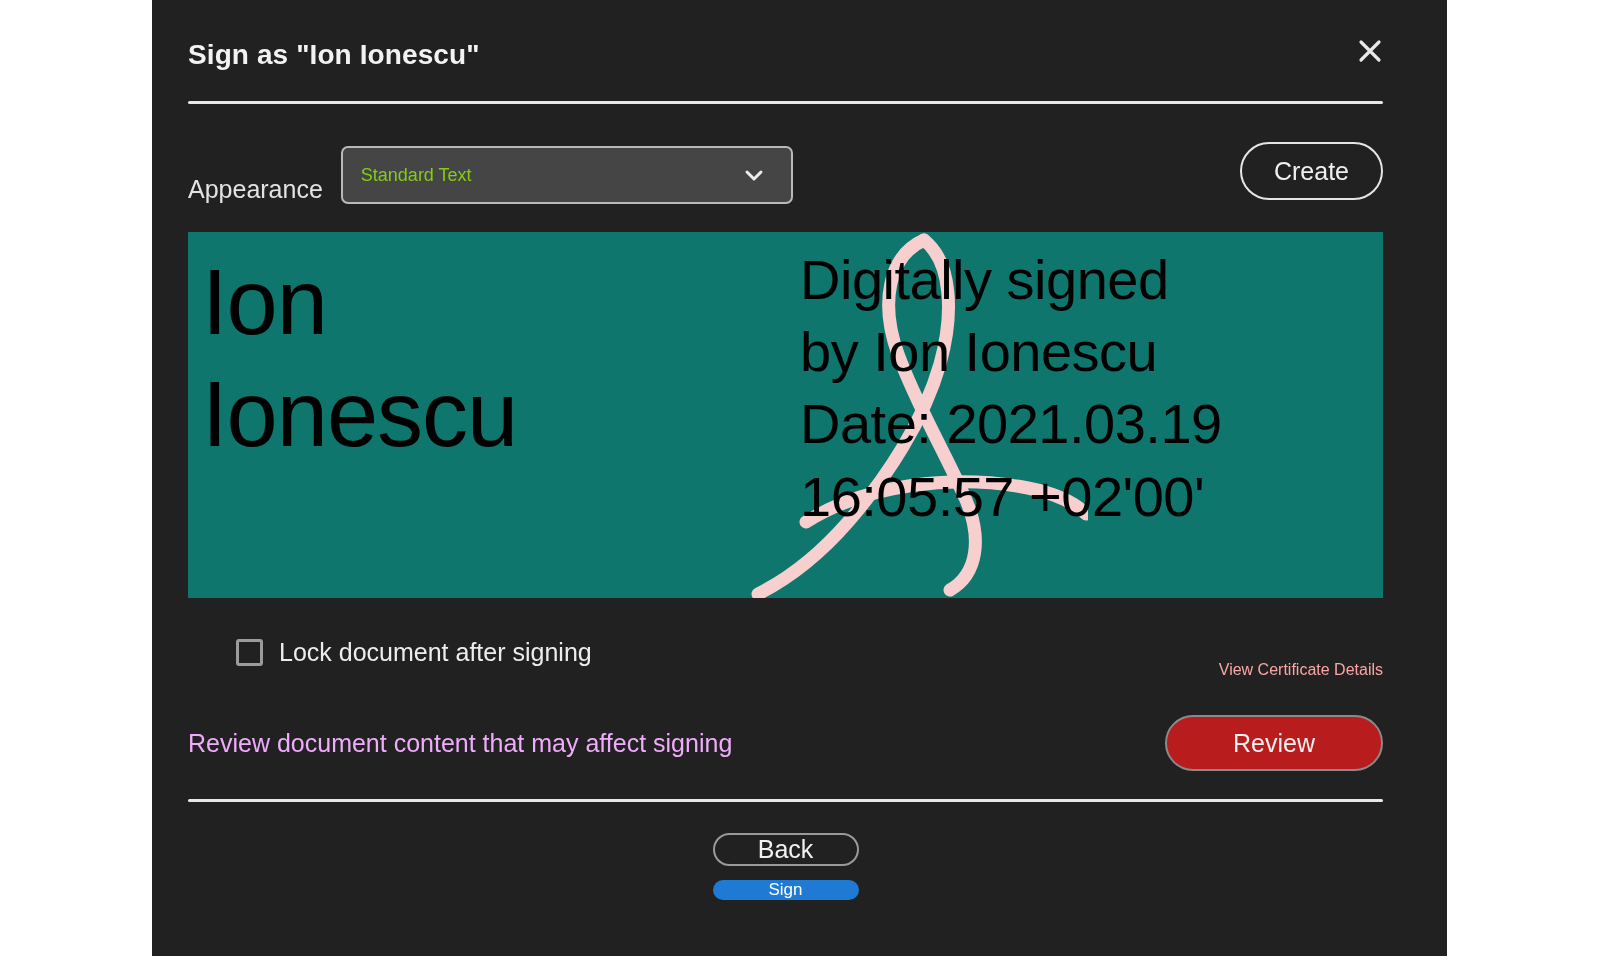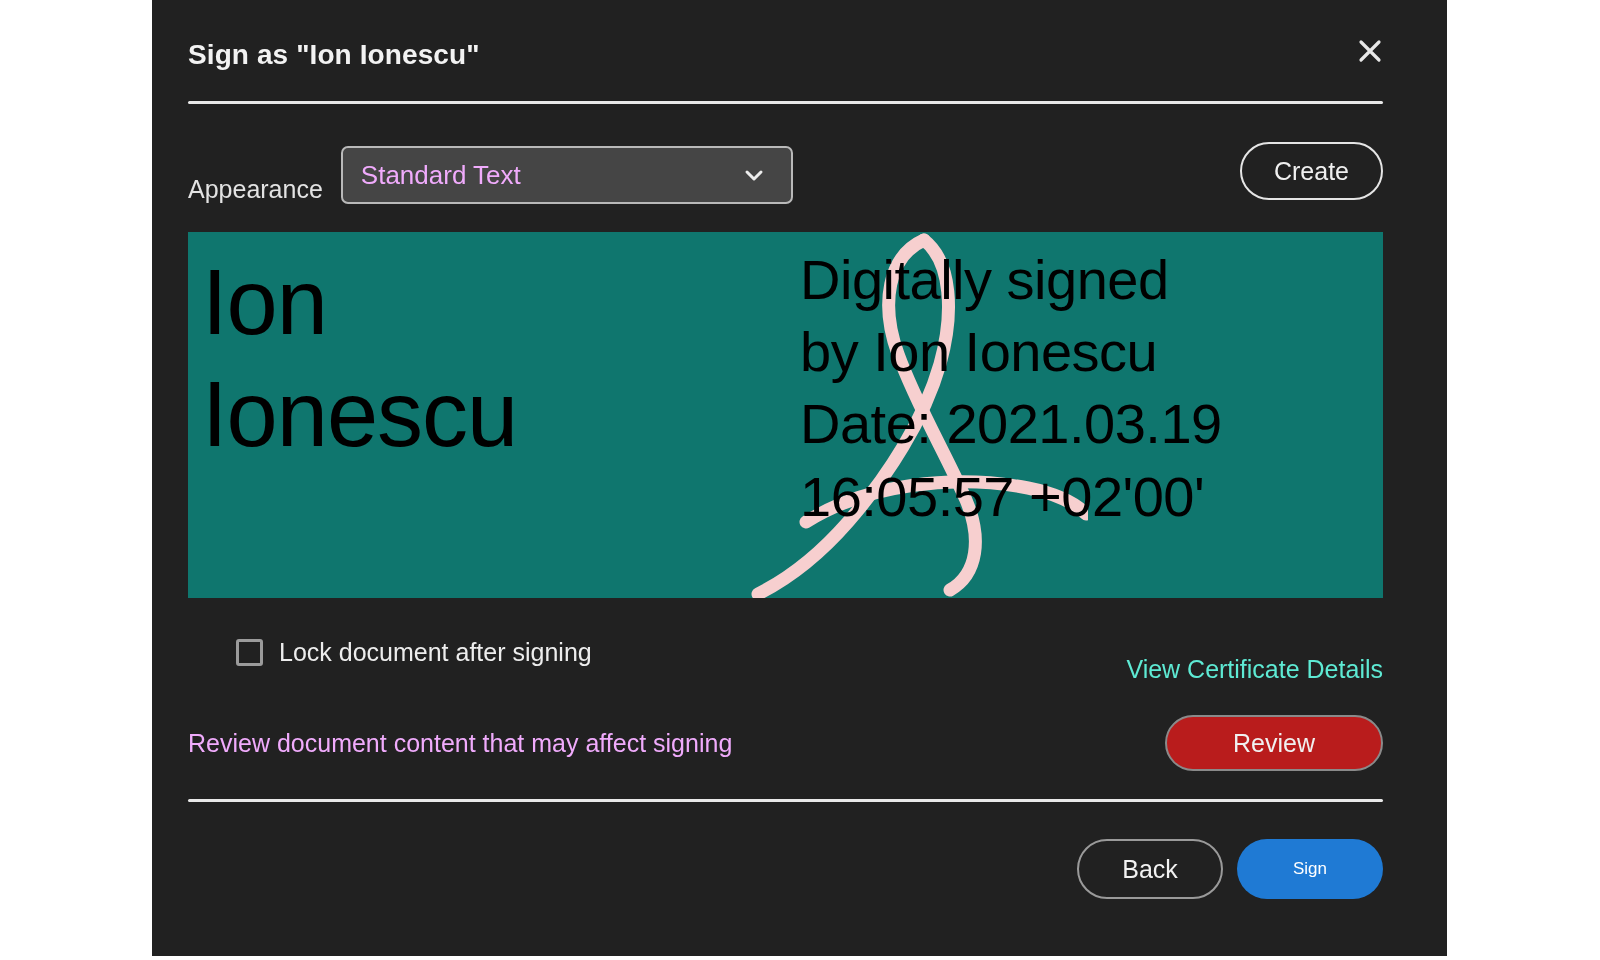--- a/index.html
+++ b/index.html
@@ -100,22 +100,22 @@
     border: 2px solid #b9b9b9;
     border-radius: 7px;
     display: flex;
     align-items: center;
     padding: 0 18px;
     cursor: pointer;
     justify-content: space-between;
   }
 
   #appearance-select-value {
-    font-size: 26px;
-    color: #f0abfc;
+    font-size: 18px;
+    color: #84cc16;
     white-space: nowrap;
   }
 
   .chev {
     width: 26px;
     height: 26px;
     display: flex;
     align-items: center;
     justify-content: center;
     margin-right: 6px;
@@ -216,22 +216,22 @@
     flex: none;
   }
 
   #lock-label {
     font-size: 25px;
     color: #ededed;
     white-space: nowrap;
   }
 
   #cert-link {
-    font-size: 25px;
-    color: #5eead4;
+    font-size: 16px;
+    color: #fca5a5;
     white-space: nowrap;
     cursor: pointer;
     margin-top: 35px;
   }
 
   
   #review-row {
     position: absolute;
     left: 36px;
     top: 712px;
@@ -277,20 +277,21 @@
   #footer-actions {
     position: absolute;
     left: 36px;
     top: 838px;
     width: 1195px;
     height: 62px;
     display: flex;
     align-items: center;
     justify-content: flex-end;
     gap: 14px;
+    flex-direction: column;
   }
 
   #back-button {
     width: 146px;
     height: 60px;
     border: 2px solid #9a9a9a;
     border-radius: 32px;
     background: #212121;
     color: #f2f2f2;
     font-size: 25px;

